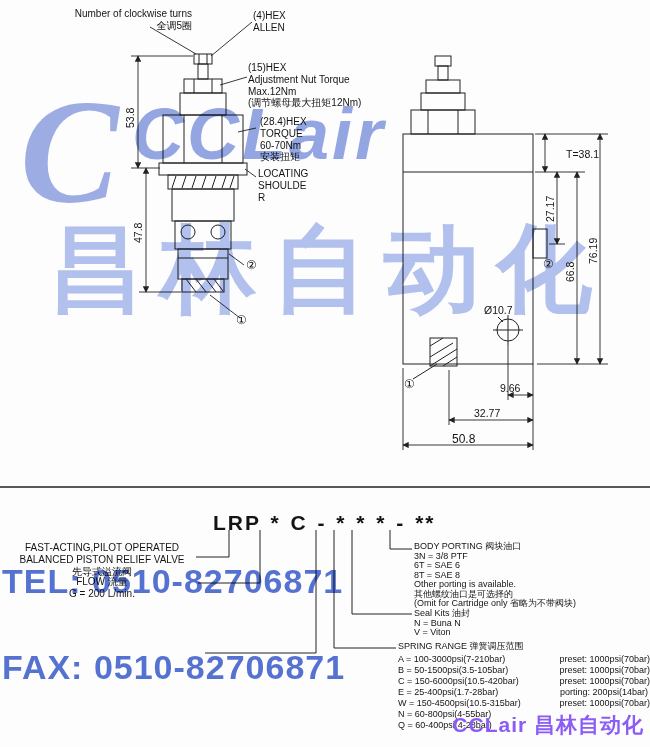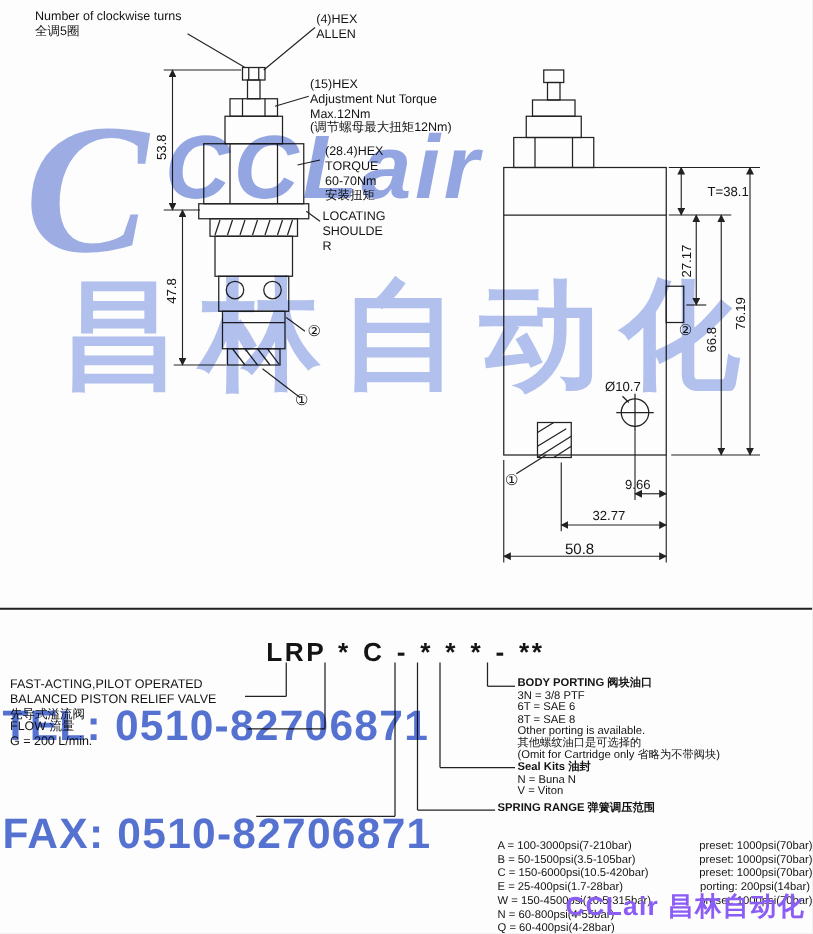--- a/index.html
+++ b/index.html
@@ -1,27 +1,27 @@
 <!DOCTYPE html>
 <html><head>
 <meta charset="utf-8">
 <style>
   *{margin:0;padding:0;box-sizing:border-box}
   html,body{background:#e8e8e8}
   .canvas{position:relative;width:650px;height:747px;background:#fdfdfd;overflow:hidden;
           font-family:"Liberation Sans",sans-serif;color:#141414}
   .linework{position:absolute;left:0;top:0}
   .lbl{position:absolute;font-size:10px;line-height:1.18;color:#141414;white-space:nowrap}
-  .ta-r{text-align:left}
-  .ta-c{text-align:left}
+  .ta-r{text-align:center}
+  .ta-c{text-align:right}
   .vdim{position:absolute;font-size:10.5px;transform:rotate(-90deg);transform-origin:0 0;white-space:nowrap}
   .port{position:absolute;font-size:12px;line-height:1}
   .code{position:absolute;left:213px;top:511px;font-size:21px;font-weight:bold;
         letter-spacing:2px;word-spacing:2px;white-space:pre}
-  .blk-title{font-weight:bold}
+  .blk-title{font-weight:normal}
   .sr-row{display:flex;line-height:11px}
   .sr-code{display:inline-block;width:162px}
   .wm{position:absolute;pointer-events:none;mix-blend-mode:multiply;z-index:5;white-space:nowrap}
   .wm-mark{left:20px;top:78px;font-family:"Liberation Serif",serif;font-style:italic;font-weight:bold;
            font-size:148px;line-height:1;color:rgba(62,95,205,0.50)}
   .wm-text{left:132px;top:98px;font-style:italic;font-weight:bold;font-size:72px;line-height:1;
            letter-spacing:3px;color:rgba(62,95,205,0.55)}
   .wm-cn{left:48px;top:216px;font-weight:bold;font-size:96px;line-height:1.1;
          letter-spacing:16px;color:rgba(75,110,215,0.42)}
   .wm-tel{left:2px;top:562px;font-weight:bold;font-size:34px;letter-spacing:1px;color:rgba(45,80,200,0.80)}
@@ -212,21 +212,21 @@
     <div>(Omit for Cartridge only 省略为不带阀块)</div>
   </div>
 
   <div class="lbl" style="left:414px;top:609px;font-size:9px;line-height:9.5px">
     <div class="blk-title">Seal Kits 油封</div>
     <div>N = Buna N</div>
     <div>V = Viton</div>
   </div>
 
   <div class="lbl" style="left:398px;top:641px;width:252px;font-size:9px">
-    <div class="blk-title" style="margin-bottom:19px">SPRING RANGE 弹簧调压范围</div>
+    <div class="blk-title" style="margin-bottom:2px">SPRING RANGE 弹簧调压范围</div>
     <div class="sr-row">
       <span class="sr-code">A = 100-3000psi(7-210bar)</span>
       <span>preset: 1000psi(70bar)</span>
       </div>
     <div class="sr-row">
       <span class="sr-code">B = 50-1500psi(3.5-105bar)</span>
       <span>preset: 1000psi(70bar)</span>
       </div>
     <div class="sr-row">
       <span class="sr-code">C = 150-6000psi(10.5-420bar)</span>

